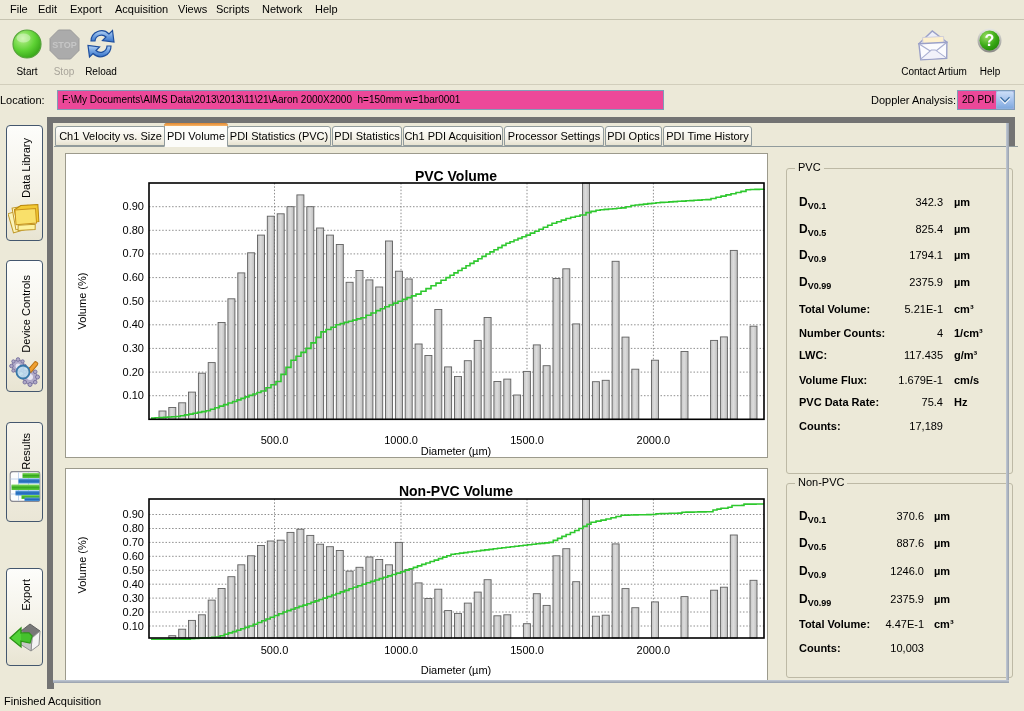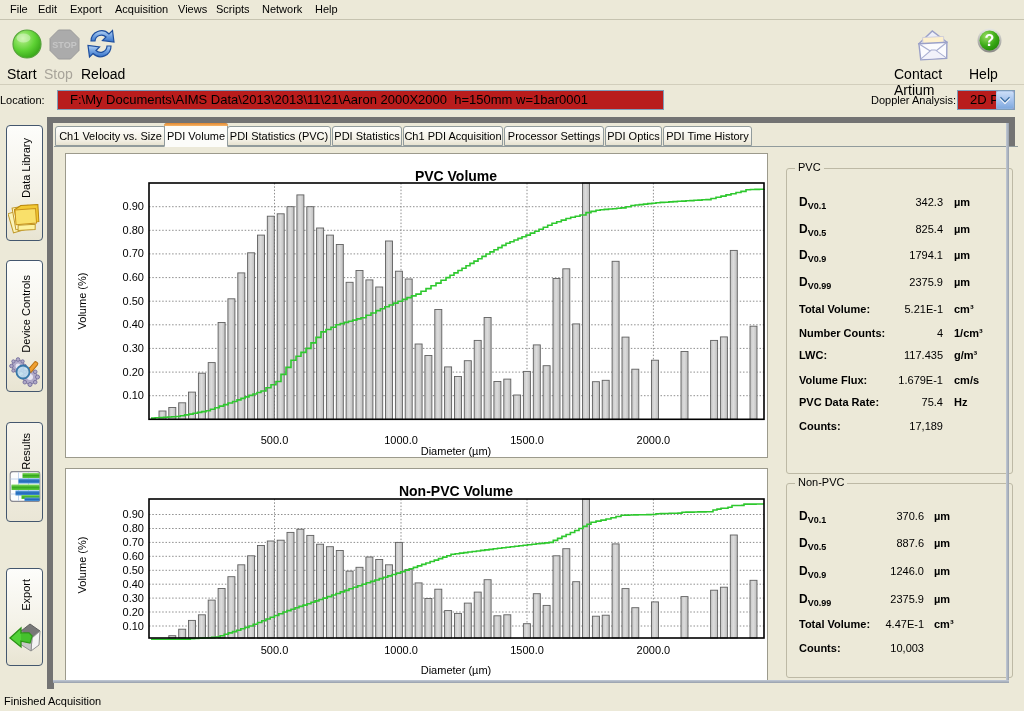--- a/index.html
+++ b/index.html
@@ -1,20 +1,20 @@
 <!DOCTYPE html>
 <html><head><meta charset="utf-8"><style>
 *{margin:0;padding:0;box-sizing:border-box}
 html,body{width:1024px;height:711px;overflow:hidden}
 body{background:#ece9d8;font-family:"Liberation Sans",sans-serif;font-size:11px;color:#000;position:relative}
 .abs{position:absolute}
 .menu span{position:absolute;top:3px}
 .lbl{position:absolute;font-size:11px}
-.tlab{position:absolute;text-align:left;font-size:14px}
-.input{position:absolute;background:#b91c1c;border:1px solid #7f9db9;font-size:13px;line-height:18px;padding-left:12px;white-space:pre;overflow:hidden}
+.tlab{position:absolute;text-align:center;font-size:10px}
+.input{position:absolute;background:#ec4899;border:1px solid #7f9db9;font-size:10px;line-height:18px;padding-left:4px;white-space:pre;overflow:hidden}
 .cont{position:absolute;left:47px;top:117px;width:968px;height:572px;border:6px solid #737373;background:#ece9d8}
 .tab{position:absolute;top:3px;height:20px;border:1px solid #919b9c;border-radius:3px 3px 0 0;background:linear-gradient(#fefefc,#f1eee2 75%,#e6e2d0);text-align:center;line-height:18px;font-size:11px}
 .tabsel{position:absolute;top:0;height:24px;border:1px solid #919b9c;border-bottom:1px solid #fcfcf9;border-radius:3px 3px 0 0;background:#fcfcf9;text-align:center;line-height:24px;font-size:11px;z-index:5}
 .tabor{position:absolute;left:-1px;top:-1px;right:-1px;height:3px;border-radius:3px 3px 0 0;background:linear-gradient(#e1882e,#f6b469)}
 .page{position:absolute;left:1px;top:23px;width:964px;height:546px;border-top:1px solid #919b9c;background:#ece9d8}
 .panel{position:absolute;background:#fff;border:1px solid #9c9a8c}
 .sbtn{position:absolute;left:6px;width:37px;border:1px solid #44576e;border-radius:4px;background:linear-gradient(#fdfdfb,#f4f2e8 55%,#e8e4d2)}
 .vtext{position:absolute;writing-mode:vertical-rl;transform:rotate(180deg);font-size:11px;white-space:nowrap;left:13px}
 .sicon{position:absolute;left:50%;transform:translateX(-50%)}
 .gbox{position:absolute;border:1px solid #bdb9a5;border-radius:3px}

